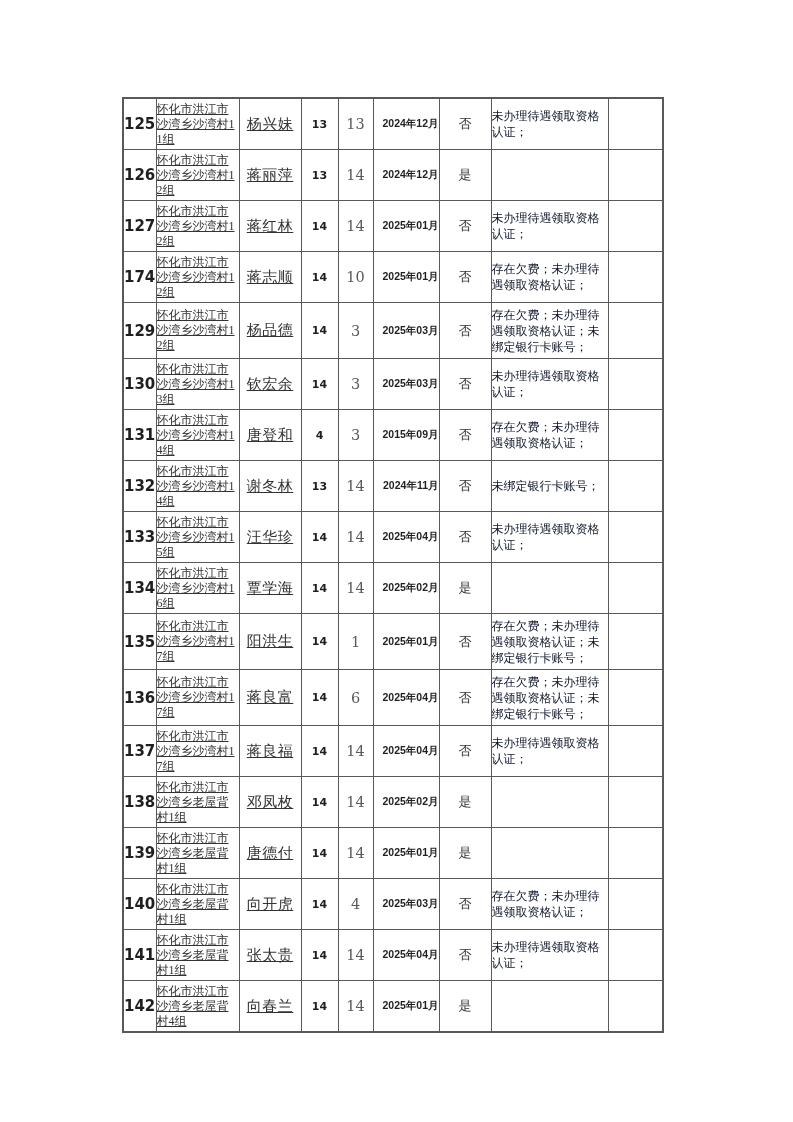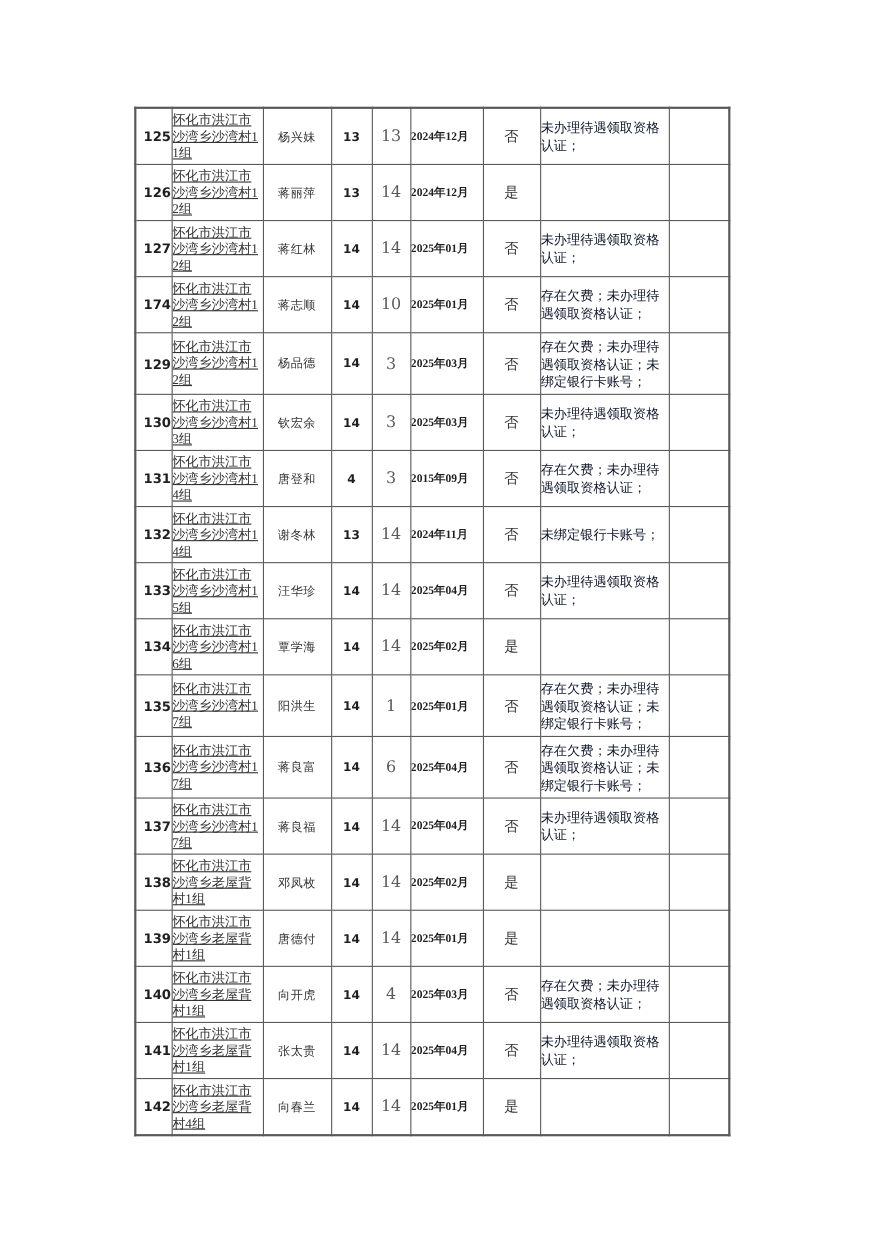--- a/index.html
+++ b/index.html
@@ -28,56 +28,57 @@
   table.records td {
     border: 1px solid #595959;
     vertical-align: middle;
     padding: 0;
     overflow: hidden;
     height: 50px;
   }
   tr.tall td { height: 55px; }
 
   .c-no {
-    text-align: right;
+    text-align: left;
     font-family: "DejaVu Sans", sans-serif;
     font-weight: bold;
-    font-size: 12px;
+    font-size: 15px;
     color: #1f1f1f;
   }
   .c-addr {
     font-size: 12px;
     line-height: 15px;
     padding: 2px 2px 2px 3px;
     word-break: break-all;
     color: #333333;
     text-decoration: underline;
   }
   .c-name {
     text-align: center;
-    font-size: 11px;
+    font-size: 15px;
     letter-spacing: 0.5px;
     color: #333333;
+    text-decoration: underline;
   }
   .c-num1 {
     text-align: center;
     font-family: "DejaVu Sans", sans-serif;
     font-weight: bold;
     font-size: 11px;
     color: #1f1f1f;
   }
   .c-num2 {
     text-align: center;
     font-family: "DejaVu Serif", serif;
     font-size: 14.5px;
     color: #595959;
   }
   .c-date {
-    text-align: left;
-    font-family: Liberation Serif, serif;
+    text-align: right;
+    font-family: Liberation Sans, sans-serif;
     font-weight: bold;
     font-size: 10.5px;
     white-space: nowrap;
     color: #1f1f1f;
   }
   .c-flag {
     text-align: center;
     font-size: 13px;
     color: #333333;
   }

